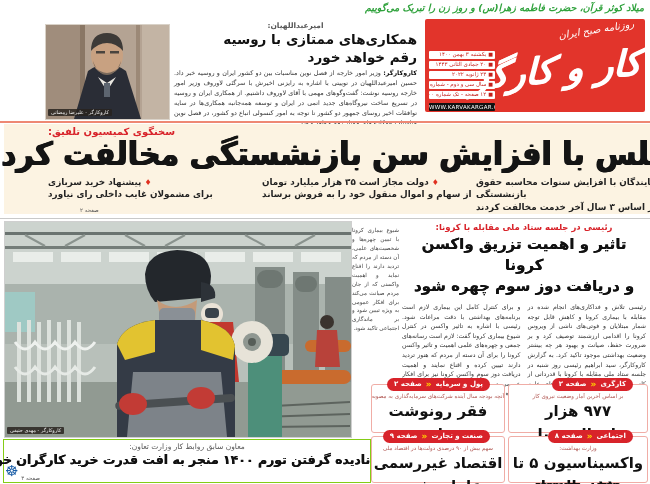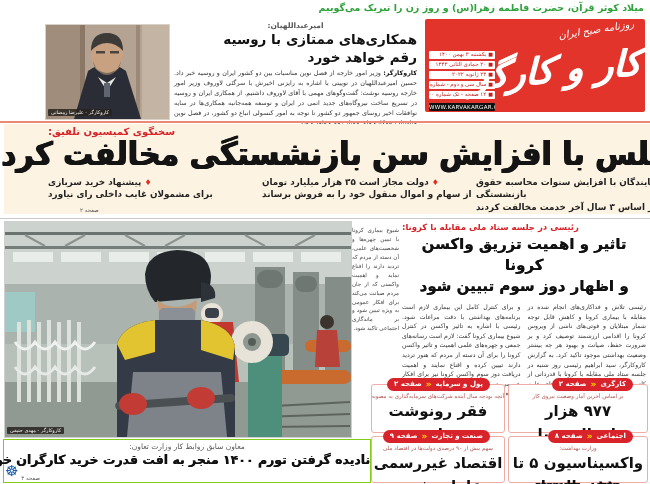--- a/index.html
+++ b/index.html
@@ -2,21 +2,21 @@
 <html lang="fa"><head>
 <meta charset="utf-8">
 <style>
   html,body{margin:0;padding:0;background:#e9e9e9;}
   .page{position:relative;width:650px;height:484px;background:#ffffff;overflow:hidden;
         direction:rtl;font-family:"DejaVu Sans",sans-serif;color:#222;margin:0 auto;
         box-shadow:0 0 4px rgba(0,0,0,.3);}
   .abs{position:absolute;}
 
   
-  .greeting{top:2px;right:6px;font-size:9.5px;font-weight:bold;color:#2fa23c;white-space:nowrap;}
+  .greeting{top:2px;right:6px;font-size:9.5px;font-weight:bold;color:#2fa23c;white-space:nowrap;font-style:italic;}
 
   
   .masthead{top:19px;right:5px;width:220px;height:93px;background:#e2342b;border-radius:2px;}
   .tagline{position:absolute;top:5px;right:10px;color:#fff;font-size:10px;font-style:italic;
            transform:rotate(-9deg);white-space:nowrap;}
   .brand{position:absolute;top:26px;left:50px;right:4px;color:#fff;font-size:36px;font-weight:bold;
          font-style:italic;text-align:center;transform:rotate(-5deg) skewX(-6deg);
          text-shadow:1px 0 #fff;white-space:nowrap;line-height:1.4;}
   .chips{position:absolute;top:32px;right:150px;width:66px;display:flex;flex-direction:column;gap:2px;}
   .chip{background:#fff;color:#c41f1a;font-size:5.5px;line-height:7.5px;height:8px;border-radius:1px;
@@ -50,21 +50,21 @@
   .sub{width:33.33%;font-size:8.8px;font-weight:bold;color:#222;line-height:1.45;}
   .diamond{color:#e03020;font-size:8px;}
   .band-pageref{position:absolute;left:76px;bottom:1px;font-size:5.5px;color:#555;}
 
   
   .main-photo{top:221px;left:4px;width:346px;height:215px;background:#c2cac4;overflow:hidden;
               border:1px solid #cfcfcf;}
   .side-col{top:226px;left:352px;width:47px;height:152px;font-size:5.6px;line-height:1.6;
             text-align:justify;color:#444;overflow:hidden;}
   .raisi{top:222px;left:402px;width:244px;}
-  .raisi-kicker{font-size:8.5px;font-weight:bold;color:#d8232a;text-align:left;}
+  .raisi-kicker{font-size:8.5px;font-weight:bold;color:#d8232a;text-align:center;}
   .raisi-head{font-size:15px;font-weight:bold;color:#111;text-align:center;line-height:1.4;
               margin-top:2px;text-shadow:.3px 0 #111;}
   .raisi-cols{display:flex;gap:7px;margin-top:5px;height:96px;overflow:hidden;}
   .raisi-col{width:50%;font-size:6.2px;line-height:1.55;text-align:justify;color:#333;}
 
   
   .teaser{border:1px solid #f0ada6;border-radius:3px;background:#fff;text-align:center;}
   .sec-bar{position:absolute;top:-7px;right:14px;background:#d8232a;color:#fff;border-radius:7px;
            height:13px;line-height:13px;font-size:7px;font-weight:bold;padding:0 7px;
            display:flex;align-items:center;gap:4px;white-space:nowrap;}
@@ -264,21 +264,21 @@
     </svg>
     <div class="photo-credit">کاروکارگر - مهدی حنیفی</div>
   </div>
 
   <div class="abs side-col">شیوع بیماری کرونا با تبیین چهره‌ها و شخصیت‌های علمی، آن دسته از مردم که تردید دارند را اقناع نماید و اهمیت واکسنی که از جان مردم صیانت می‌کند برای افکار عمومی به ویژه تبیین شود و بر ماندگاری اجتماعی تاکید شود.</div>
 
   <div class="abs raisi">
     <div class="raisi-kicker">رئیسی در جلسه ستاد ملی مقابله با کرونا:</div>
     <div class="raisi-head">
       <span>تاثیر و اهمیت تزریق واکسن کرونا</span><br>
-      <span>و اظهار دوز سوم تبیین شود</span>
+      <span>و دریافت دوز سوم چهره شود</span>
     </div>
     <div class="raisi-cols">
       <div class="raisi-col">رئیسی تلاش و فداکاری‌های انجام شده در مقابله با بیماری کرونا و کاهش قابل توجه شمار مبتلایان و فوتی‌های ناشی از ویروس کرونا را اقدامی ارزشمند توصیف کرد و بر ضرورت حفظ، صیانت و بهبود هر چه بیشتر وضعیت بهداشتی موجود تاکید کرد. به گزارش کاروکارگر، سید ابراهیم رئیسی روز شنبه در جلسه ستاد ملی مقابله با کرونا با قدردانی از کادر بهداشت و درمان و دانشگاه‌های علوم پزشکی سراسر کشور و همه دست‌اندرکاران مقابله با ویروس کرونا اظهار داشت: امروز به خاطر تلاش‌ها و فداکاری‌های خالصانه و خستگی‌ناپذیر همه دستگاه‌های مسئول و همراهی و همکاری مردم از شرایط نسبتا مناسبی نسبت به سایر کشورها برخوردار هستیم</div>
       <div class="raisi-col">و برای کنترل کامل این بیماری لازم است برنامه‌های بهداشتی با دقت مراعات شود. رئیسی با اشاره به تاثیر واکسن در کنترل شیوع بیماری کرونا گفت: لازم است رسانه‌های جمعی و چهره‌های علمی اهمیت و تاثیر واکسن کرونا را برای آن دسته از مردم که هنوز تردید دارند تبیین کرده و اقناع نمایند و اهمیت دریافت دوز سوم واکسن کرونا نیز برای افکار عمومی تبیین شود. رئیس جمهور همچنین با اشاره به گزارش وضعیت نامناسب حمل و نقل عمومی بر تداوم کنترل‌های دقیق و توجه به رعایت فاصله‌گذاری اجتماعی تاکید کرد.</div>
     </div>
   </div>
 
   <div class="abs teaser t-kargari">
     <div class="sec-bar">
       <span>کارگری</span>

